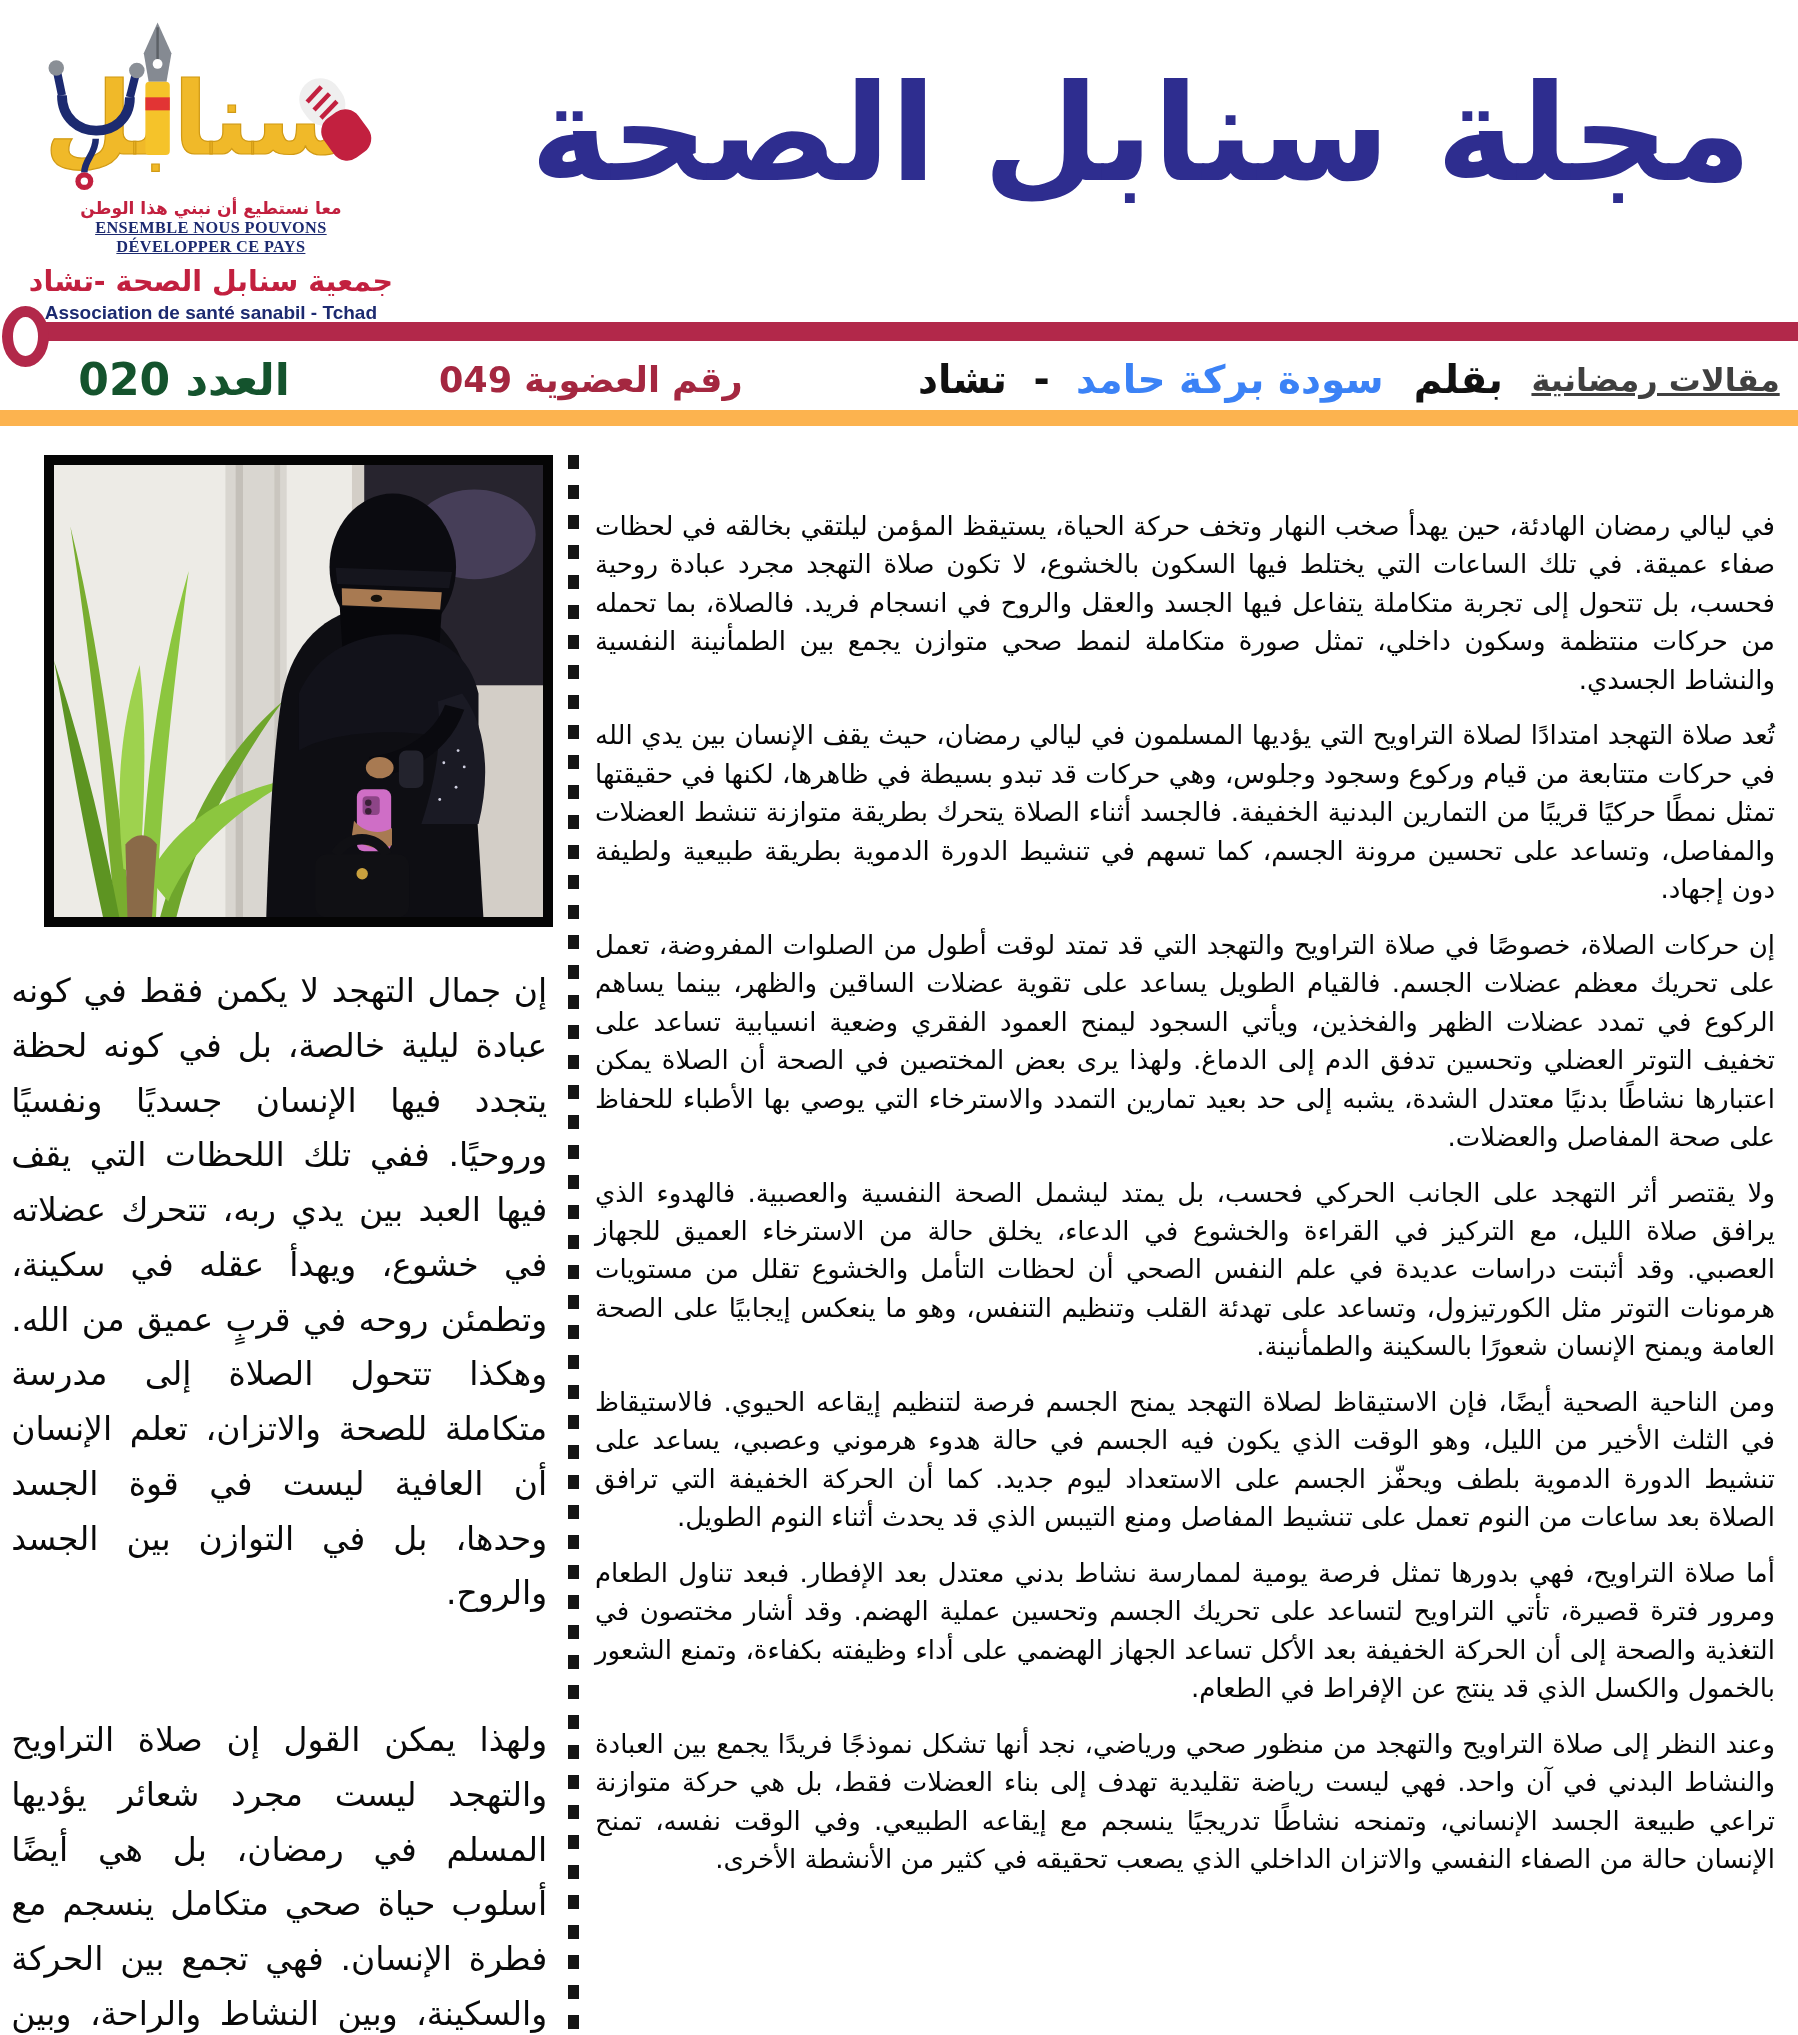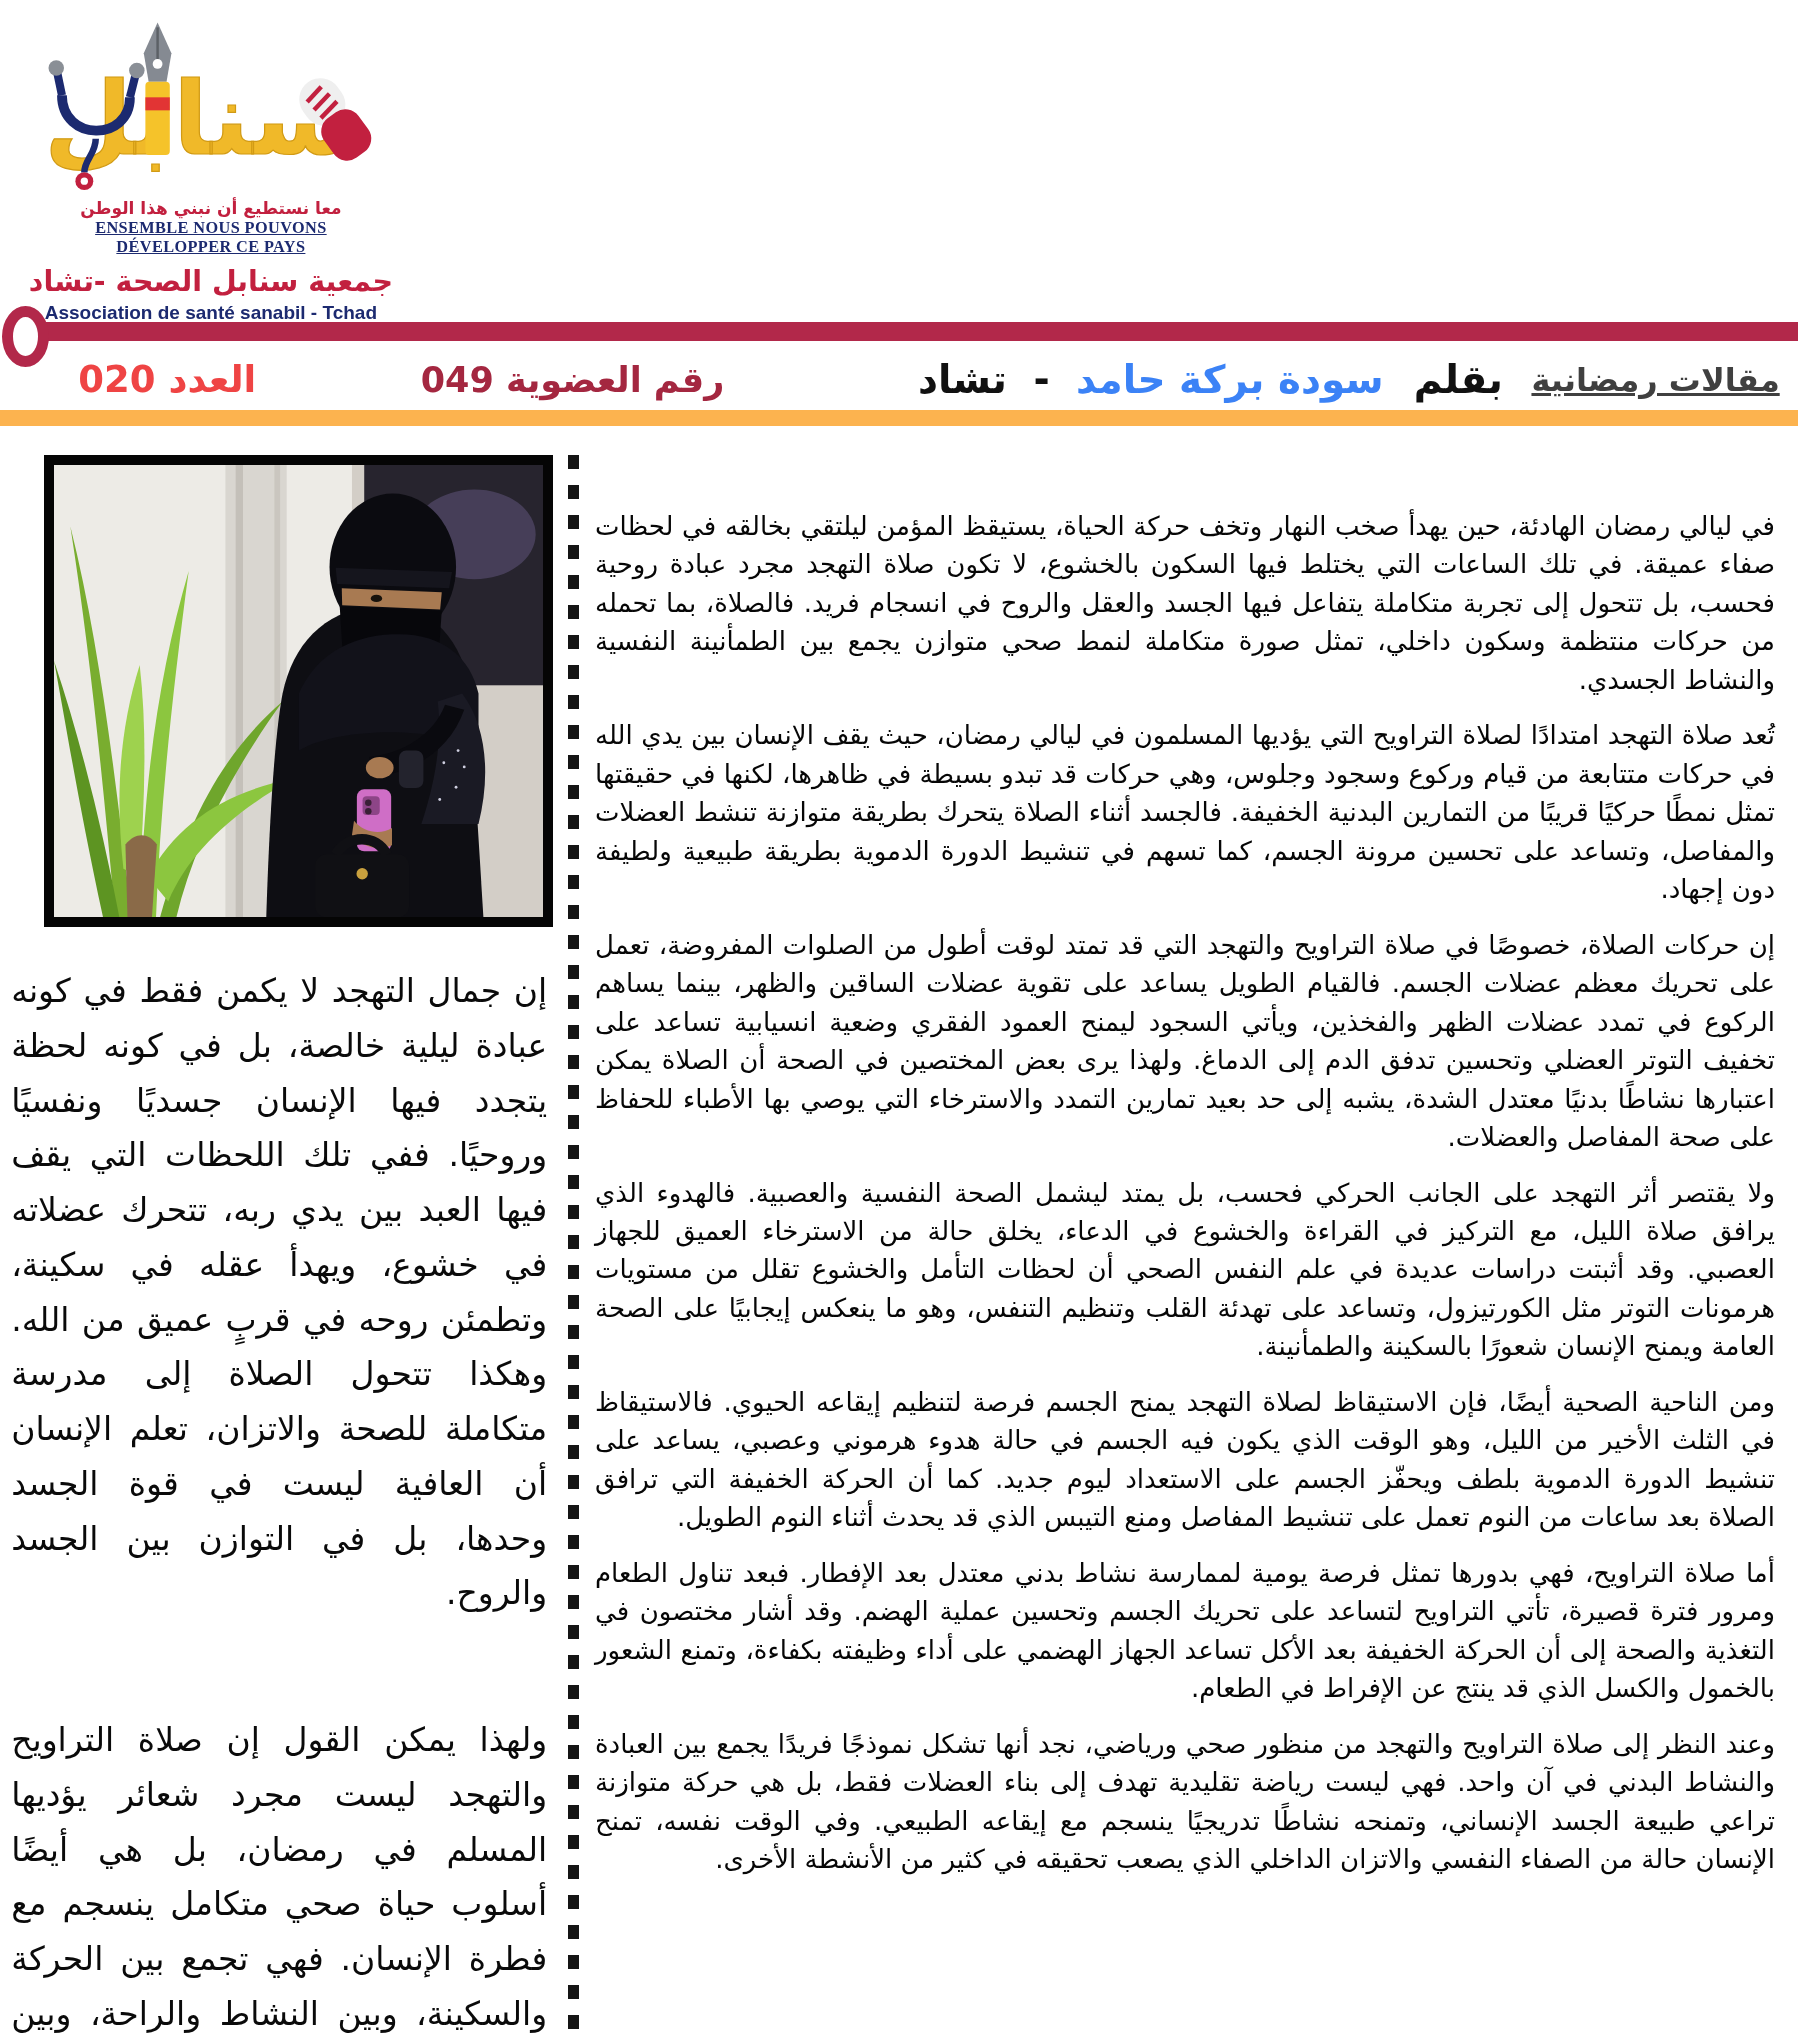--- a/index.html
+++ b/index.html
@@ -26,21 +26,21 @@
   .byline{position:absolute;left:18.3px;right:18.3px;top:349px;height:61px;display:flex;direction:rtl;
           align-items:center;font-weight:bold;white-space:nowrap;}
   .b-section{color:#404040;font-size:32px;margin-left:28.5px;text-decoration:underline;}
   .b-by{color:#111;font-size:39px;margin-left:30px;}
   .b-author{color:#3b82f6;font-size:39px;margin-left:26.5px;}
   .b-dash{color:#111;font-size:39px;margin-left:26.5px;}
   .b-country{color:#111;font-size:39px;}
   .b-spacer{flex:1;}
   .b-spacer2{flex:0.85;}
   .b-membership{color:#a42740;font-size:35px;}
-  .b-issue{color:#ef4444;font-size:37px;margin-left:61px;}
+  .b-issue{color:#14532d;font-size:44px;margin-left:61px;}
 
   .rule-orange{position:absolute;left:0;right:0;top:410px;height:16.3px;background:#fcb34f;}
 
   
   .photo-frame{position:absolute;left:45px;top:455px;width:509px;height:472px;
                border:10.6px solid #050505;background:#edebe6;box-sizing:border-box;}
   .photo-frame svg{display:block;width:100%;height:100%;}
   .v-dots{position:absolute;left:569px;top:455px;height:1820px;width:11.4px;
           background-image:repeating-linear-gradient(to bottom,#141414 0 14px,transparent 14px 30px);}
 
@@ -89,20 +89,21 @@
         <line x1="744" y1="220" x2="800" y2="210" stroke="#c2203f" stroke-width="11"></line>
       </g>
     </svg>
     <div class="logo-tagline-ar">معا نستطيع أن نبني هذا الوطن</div>
     <div class="logo-fr">ENSEMBLE NOUS POUVONS</div>
     <div class="logo-fr">DÉVELOPPER CE PAYS</div>
     <div class="logo-org-ar">جمعية سنابل الصحة -تشاد</div>
     <div class="logo-org-fr">Association de santé sanabil - Tchad</div>
   </div>
 
+  <div class="magazine-title">مجلة سنابل الصحة</div>
 
   <div class="rule-red"></div>
   <div class="rule-ring"></div>
 
   <div class="byline">
     <span class="b-section">مقالات رمضانية</span>
     <span class="b-by">بقلم</span>
     <span class="b-author">سودة بركة حامد</span>
     <span class="b-dash">-</span>
     <span class="b-country">تشاد</span>

